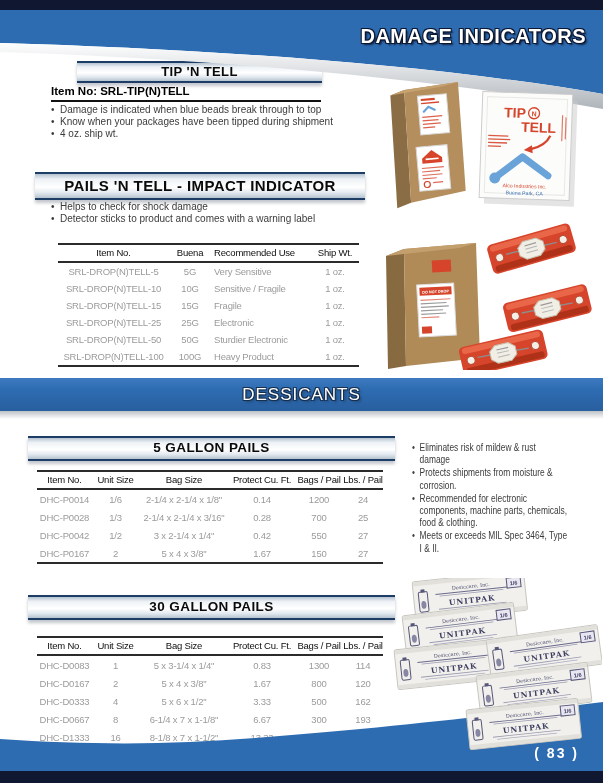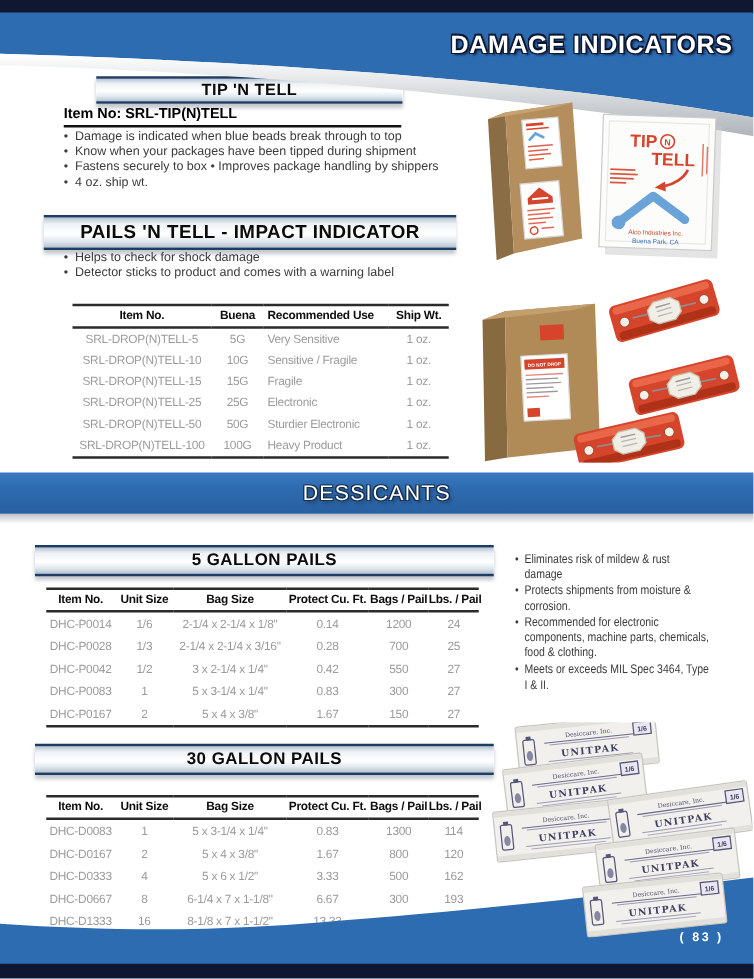--- a/index.html
+++ b/index.html
@@ -28,38 +28,38 @@
   ul.bullets li{position:relative;padding-left:9px;line-height:12.2px;}
   ul.bullets li::before{content:"•";position:absolute;left:0;}
   .tip-bullets{left:51px;top:104px;width:315px;}
   .drop-bullets{left:51px;top:201px;width:315px;}
   .benefits{left:412px;top:442px;width:185px;transform:scaleX(.84);transform-origin:0 0;}
   .benefits li{margin-bottom:1px;}
 
   table{border-collapse:collapse;table-layout:fixed;}
   .spec-table{width:100%;border-top:2px solid #2b2b2b;border-bottom:2px solid #2b2b2b;}
   .spec-table thead tr{border-bottom:2px solid #2b2b2b;}
-  .spec-table th{font-size:9.5px;font-weight:bold;color:#0d0d0d;padding:2px 0 3px;white-space:nowrap;letter-spacing:-.2px;}
+  .spec-table th{font-size:9.5px;font-weight:normal;color:#0d0d0d;padding:2px 0 3px;white-space:nowrap;letter-spacing:-.2px;}
   .spec-table td{font-size:9.5px;color:var(--rowtext,#9b9b9b);text-align:center;white-space:nowrap;height:15px;letter-spacing:-.2px;}
   .drop-table-wrap{left:58px;top:243px;width:301px;}
   .drop-table th:nth-child(3),.drop-table td:nth-child(3){text-align:left;padding-left:3px;}
   .pail-table td{height:16px;margin-top:16px;}
   .five-table-wrap{left:37px;top:470px;width:346px;}
   .thirty-table-wrap{left:37px;top:636px;width:346px;}
 
   .dessicants-band{left:0;top:378px;width:603px;height:33px;
     background:linear-gradient(180deg,#3d7abf 0%,var(--blue,#2e6cb2) 35%,#285f9f 100%);
     text-align:center;line-height:33px;font-size:17px;font-weight:normal;color:#fff;letter-spacing:1px;
     text-shadow:1px 1px 0 #18304f,-1px 1px 0 #18304f,1px -1px 0 #18304f,-1px -1px 0 #18304f,2px 2px 3px rgba(0,0,0,.4);}
   .band-shadow{left:0;top:411px;width:603px;height:8px;
     background:linear-gradient(180deg,rgba(90,100,112,.40),rgba(255,255,255,0));}
 
   .main-title{right:17px;top:25px;font-size:20px;font-weight:bold;color:#fff;letter-spacing:.5px;
     text-shadow:-1px -1px 0 #0c1730,1px -1px 0 #0c1730,-1px 1px 0 #0c1730,1px 1px 0 #0c1730,2px 2px 2px rgba(8,16,40,.8);}
-  .page-number{right:24px;top:745px;font-size:10px;font-weight:bold;color:#fff;letter-spacing:2px;z-index:4;}
+  .page-number{right:24px;top:745px;font-size:14px;font-weight:bold;color:#fff;letter-spacing:2px;z-index:4;}
 
   .hdr-svg{left:0;top:0;z-index:1;}
   .ftr-svg{left:0;top:687px;z-index:2;}
   .photo{z-index:3;}
   .photo-tip{left:376px;top:62px;}
   .photo-drop{left:374px;top:216px;}
   .photo-desiccant{left:390px;top:578px;}
   .title-layer{z-index:2;}
 </style>
 </head>
@@ -78,21 +78,20 @@
     <path d="M0,10 L603,10 L603,94 C430,64 205,49 0,43 Z" fill="var(--blue,#2e6cb2)"></path>
     <path d="M0,43 C205,49 430,64 603,94 L603,109 C420,76 190,58 0,52 Z" fill="url(#gg)"></path>
   </svg>
   <div class="abs section-bar tip-bar">TIP 'N TELL</div>
 
   <div class="abs main-title title-layer">DAMAGE INDICATORS</div>
   <div class="abs item-no">Item No: SRL-TIP(N)TELL</div>
   <ul class="abs bullets tip-bullets">
       <li>Damage is indicated when blue beads break through to top</li>
       <li>Know when your packages have been tipped during shipment</li>
-      <li>Fastens securely to box • Improves package handling by shippers</li>
       <li>4 oz. ship wt.</li>
     </ul>
 
   <div class="abs section-bar drop-bar">PAILS 'N TELL - IMPACT INDICATOR</div>
   <ul class="abs bullets drop-bullets">
       <li>Helps to check for shock damage</li>
       <li>Detector sticks to product and comes with a warning label</li>
     </ul>
   <div class="abs drop-table-wrap">
     <table class="spec-table drop-table">
@@ -191,28 +190,20 @@
             <td>0.28</td>
             <td>700</td>
             <td>25</td>
           </tr>
           <tr>
             <td>DHC-P0042</td>
             <td>1/2</td>
             <td>3 x 2-1/4 x 1/4"</td>
             <td>0.42</td>
             <td>550</td>
-            <td>27</td>
-          </tr>
-          <tr>
-            <td>DHC-P0083</td>
-            <td>1</td>
-            <td>5 x 3-1/4 x 1/4"</td>
-            <td>0.83</td>
-            <td>300</td>
             <td>27</td>
           </tr>
           <tr>
             <td>DHC-P0167</td>
             <td>2</td>
             <td>5 x 4 x 3/8"</td>
             <td>1.67</td>
             <td>150</td>
             <td>27</td>
           </tr>

